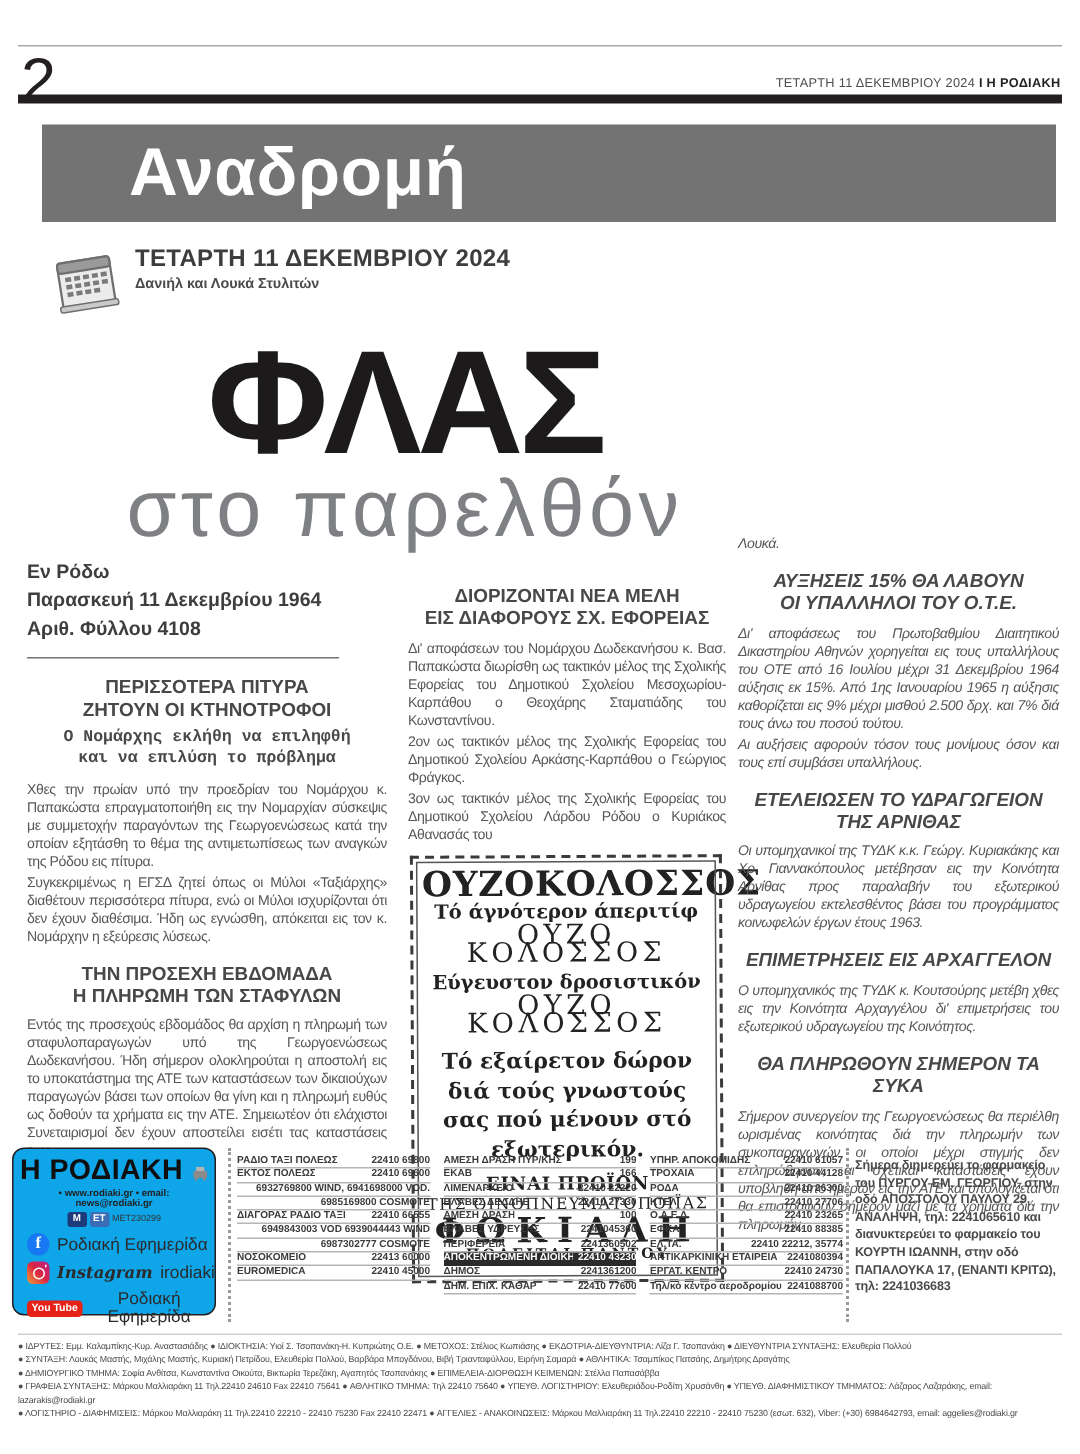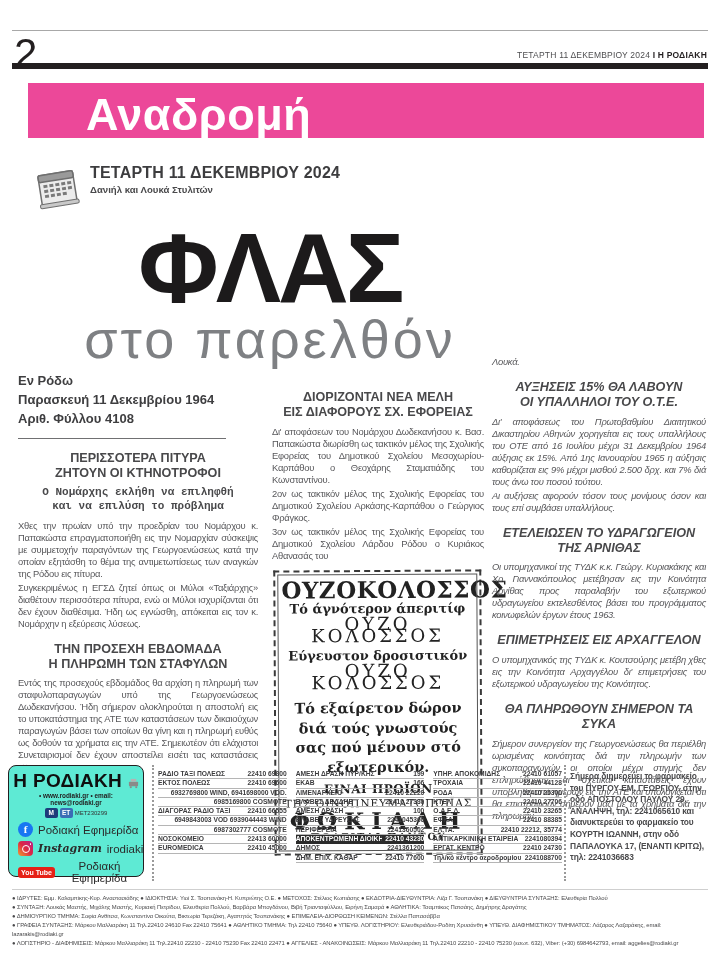--- a/index.html
+++ b/index.html
@@ -7,21 +7,21 @@
         font-family:"Liberation Sans",sans-serif;color:#57575a;}
 
   
   .topline{position:absolute;left:12px;right:12px;top:30px;border-top:1px solid #a8a8a8;}
   .pagenum{position:absolute;left:14px;top:33px;font-size:42px;line-height:1;font-weight:400;color:#231f20;}
   .hdr-date{position:absolute;right:13px;top:50px;font-size:8.5px;color:#4d4d4f;letter-spacing:.2px;}
   .hdr-date b{color:#231f20;}
   .blackbar{position:absolute;left:12px;right:12px;top:63px;height:6px;background:#231f20;}
 
   
-  .banner{position:absolute;left:28px;right:16px;top:83px;height:55px;background:#ec4899;}
+  .banner{position:absolute;left:28px;right:16px;top:83px;height:65px;background:#737373;}
   .banner-title{padding:6px 0 0 58px;font-size:45px;font-weight:bold;color:#fff;letter-spacing:.5px;}
 
   
   .calendar{position:absolute;left:36px;top:164px;width:430px;}
   .cal-icon{position:absolute;left:0;top:2px;width:44px;height:46px;}
   .cal-text{margin-left:54px;}
   .cal-date{font-size:16px;font-weight:bold;color:#3d3d3f;letter-spacing:.2px;}
   .cal-saints{font-size:9.6px;font-weight:bold;color:#4a4a4c;margin-top:2px;}
   .cal-sun{font-size:10px;color:#58585a;margin-top:3px;}
 
@@ -56,21 +56,21 @@
   .ad-l6{font-size:14.5px;font-weight:bold;line-height:1.35;margin-top:9px;padding:0 4px;}
   .ad-l7{font-size:12px;font-weight:bold;margin-top:7px;letter-spacing:.5px;}
   .ad-l8{font-size:10.5px;margin-top:2px;letter-spacing:1px;}
   .ad-l9{font-size:23px;font-weight:bold;letter-spacing:7px;margin-top:6px;}
   .ad-l10{font-size:9.5px;font-weight:bold;letter-spacing:2px;margin-top:4px;}
 
   
   .footer{position:absolute;left:8px;right:8px;top:763px;height:122px;}
   .vsep{position:absolute;top:2px;bottom:4px;border-left:2px dotted #9a9a9a;}
   .brandbox{position:absolute;left:0;top:2px;width:136px;height:112px;border:1.5px solid #231f20;
-            border-radius:8px;box-sizing:border-box;padding:5px 4px 0;text-align:center;background:#5eead4;}
+            border-radius:8px;box-sizing:border-box;padding:5px 4px 0;text-align:center;background:#0ea5e9;}
   .brand-title{font-size:19px;font-weight:900;color:#0f0f0f;letter-spacing:.3px;line-height:1;}
   .brand-title svg{vertical-align:-2px;}
   .brand-contacts{font-size:6.4px;font-weight:bold;color:#222;margin-top:2px;}
   .met-row{margin-top:2px;font-size:6px;color:#333;display:flex;justify-content:center;align-items:center;gap:2px;}
   .met-sq{display:inline-block;width:13px;height:10px;border-radius:2px;color:#fff;font-size:6.5px;
           font-weight:bold;line-height:10px;text-align:center;}
   .met-m{background:#1d3b7a;}
   .met-et{background:#3a6db5;}
   .social-row{display:flex;align-items:center;gap:5px;margin-top:4px;padding-left:5px;font-size:11.5px;color:#2b2b2b;}
   .fb-ic{width:15px;height:15px;border-radius:50%;background:#1877f2;color:#fff;font-weight:bold;

